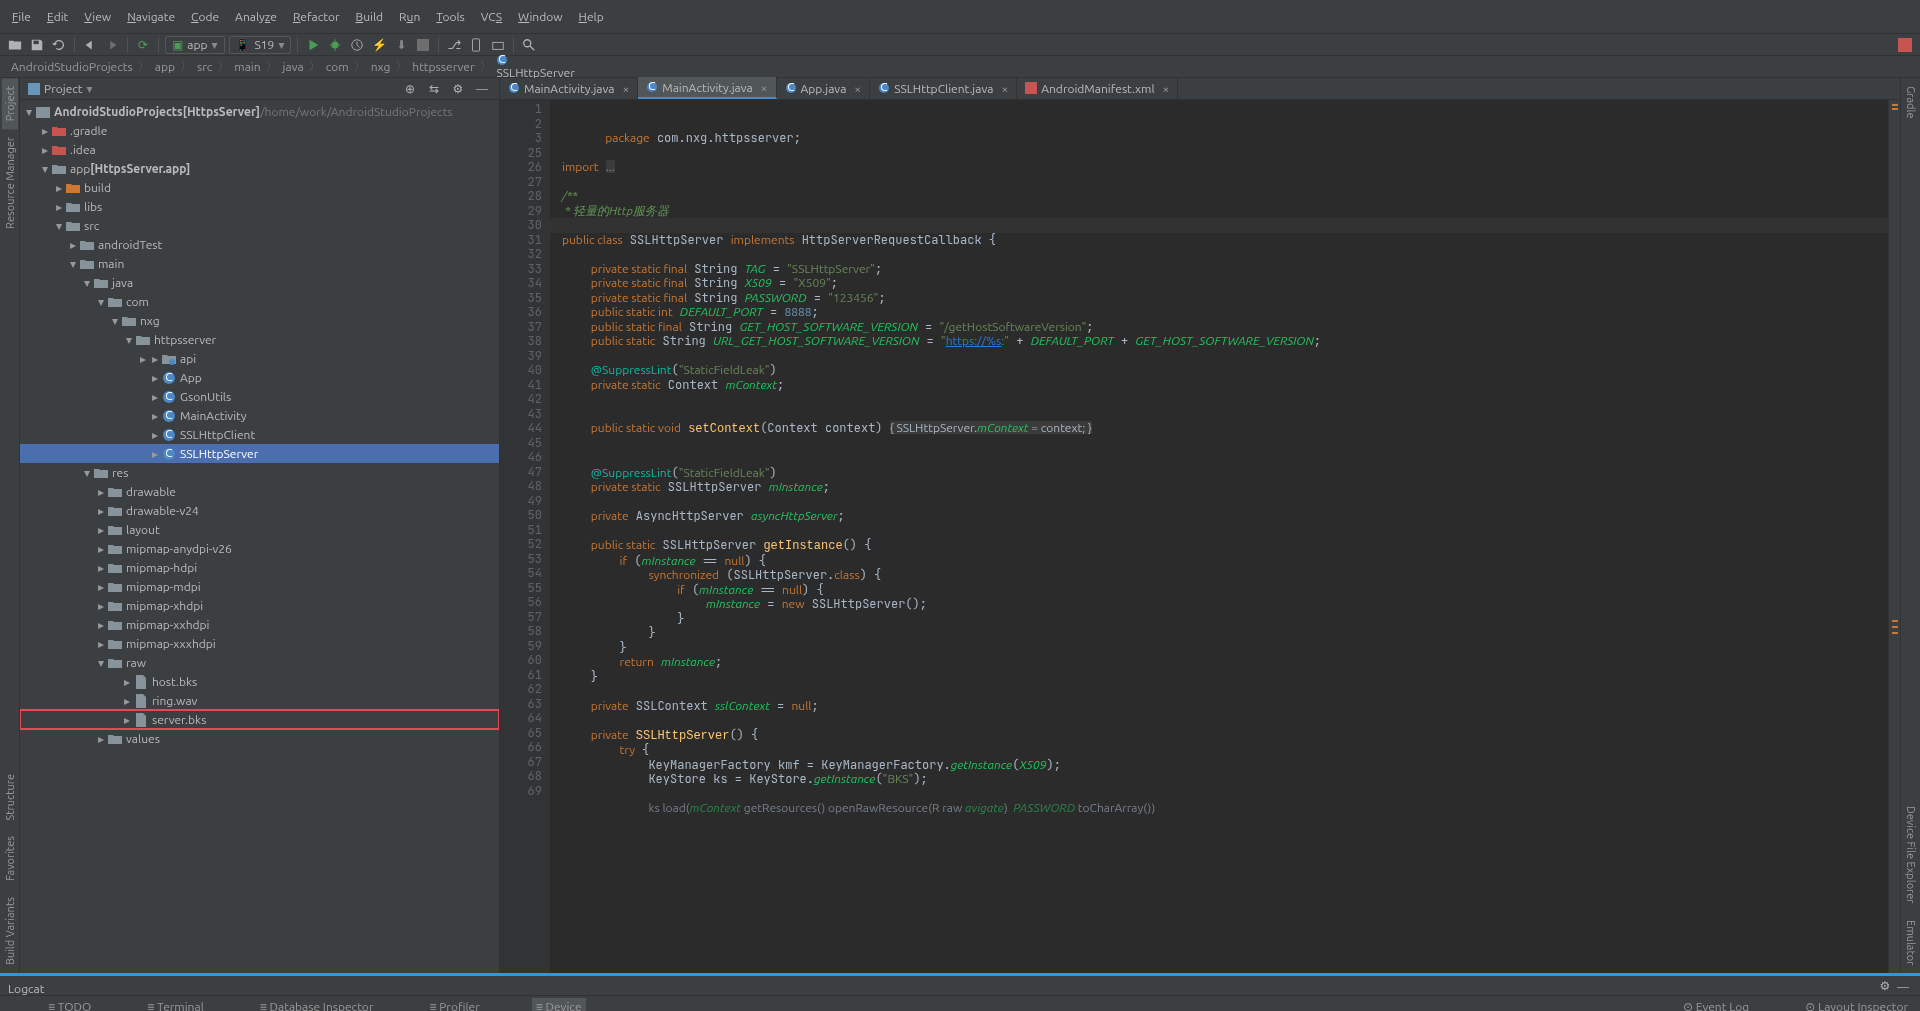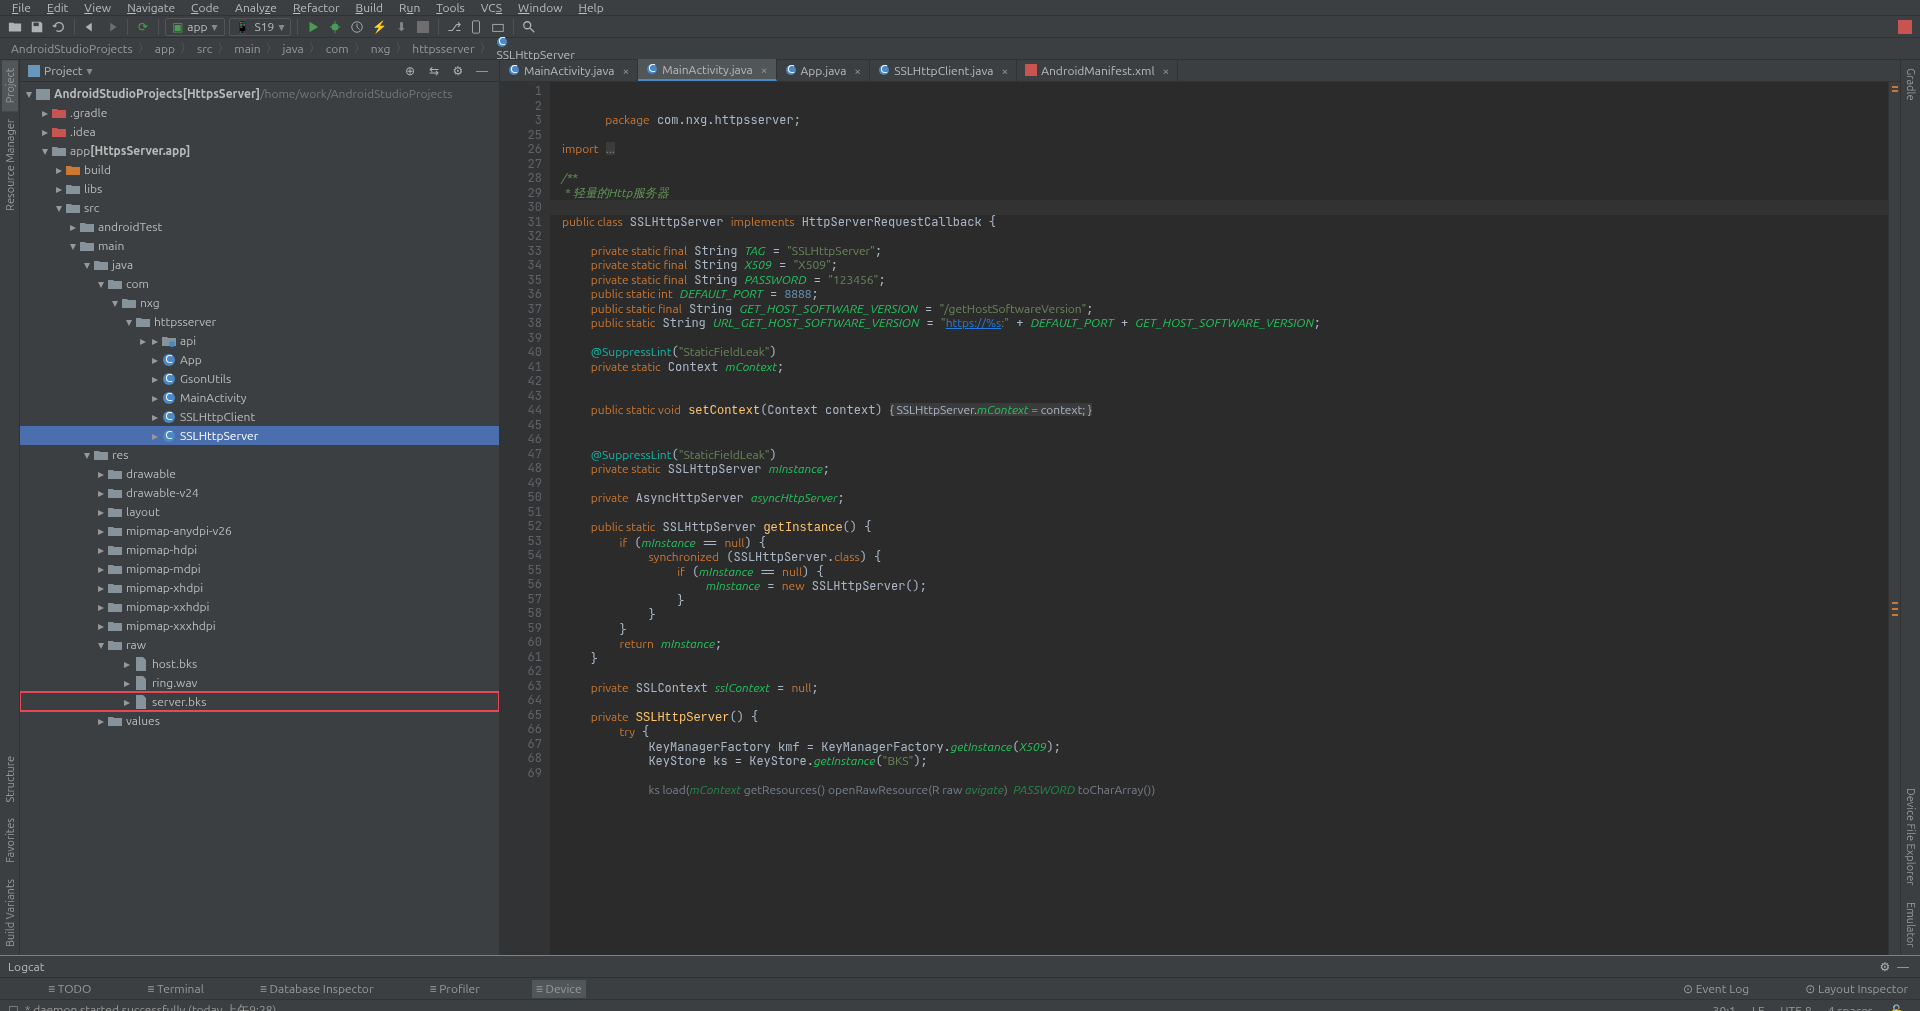--- a/index.html
+++ b/index.html
@@ -1,17 +1,17 @@
 <!DOCTYPE html>
 <html><head>
 <meta charset="utf-8">
 <style>
 * { margin: 0; padding: 0; box-sizing: border-box; font-family: -apple-system, "Segoe UI", Ubuntu, sans-serif; font-size: 12px; }
 body { background: #3c3f41; color: #bbb; overflow: hidden; width: 1920px; height: 1011px; }
-.menubar { height: 16px; background: #3c3f41; display: flex; align-items: center; padding: 0 4px; border-bottom: 1px solid #323232; }
+.menubar { height: 34px; background: #3c3f41; display: flex; align-items: center; padding: 0 4px; border-bottom: 1px solid #323232; }
 .menubar span { padding: 2px 8px; color: #bbb; cursor: pointer; }
 .menubar span u { text-decoration: underline; }
 .toolbar { height: 22px; background: #3c3f41; display: flex; align-items: center; padding: 2px 6px; gap: 4px; border-bottom: 1px solid #323232; }
 .tb-btn { width: 18px; height: 18px; display: flex; align-items: center; justify-content: center; color: #afb1b3; cursor: pointer; }
 .tb-sep { width: 1px; height: 16px; background: #515151; margin: 0 2px; }
 .run-cfg { background: #3c3f41; border: 1px solid #555; padding: 0 6px; height: 18px; display: flex; align-items: center; gap: 4px; border-radius: 2px; }
 .breadcrumb { height: 22px; background: #3c3f41; display: flex; align-items: center; padding: 0 8px; border-bottom: 1px solid #323232; color: #999; }
 .crumb { padding: 0 3px; }
 .crumb-sep { color: #666; padding: 0 2px; }
 .main-wrap { display: flex; height: calc(100% - 116px); }
@@ -42,21 +42,21 @@
 .kw { color: #cc7832; }
 .str { color: #6a8759; }
 .num { color: #6897bb; }
 .com { color: #629755; font-style: italic; }
 .fld { color: #22c55e; font-style: italic; }
 .ann { color: #14b8a6; }
 .mth { color: #ffc66d; font-family: Liberation Mono, monospace; }
 .url { color: #287bde; text-decoration: underline; }
 .editor-stripe { width: 12px; background: #3c3f41; border-left: 1px solid #323232; position: relative; }
 .stripe-mark { position: absolute; right: 2px; width: 6px; height: 2px; }
-.logcat-hdr { height: 22px; background: #3c3f41; border-top: 1px solid #0ea5e9; display: flex; align-items: center; padding: 0 8px; color: #bbb; }
+.logcat-hdr { height: 22px; background: #3c3f41; border-top: 3px solid #0ea5e9; display: flex; align-items: flex-end; padding: 0 8px; color: #bbb; }
 .bottom-tools { height: 22px; background: #3c3f41; border-top: 1px solid #323232; display: flex; align-items: center; padding: 0 8px; gap: 12px; color: #999; font-size: 11px; }
 .bottom-tools .tool { cursor: pointer; display: flex; align-items: center; gap: 3px; padding: 2px 4px; margin-left: 36px; }
 .bottom-tools .tool.active { background: #515658; }
 .bottom-tools .spacer { flex: 1; }
 .statusbar { height: 22px; background: #3c3f41; border-top: 1px solid #323232; display: flex; align-items: center; padding: 0 8px; color: #999; font-size: 11px; }
 .statusbar .spacer { flex: 1; }
 .statusbar .cell { padding: 0 8px; }
 svg { display: block; }
 .ic-folder { fill: #87939a; }
 .ic-folder-ex { fill: #c75450; }

